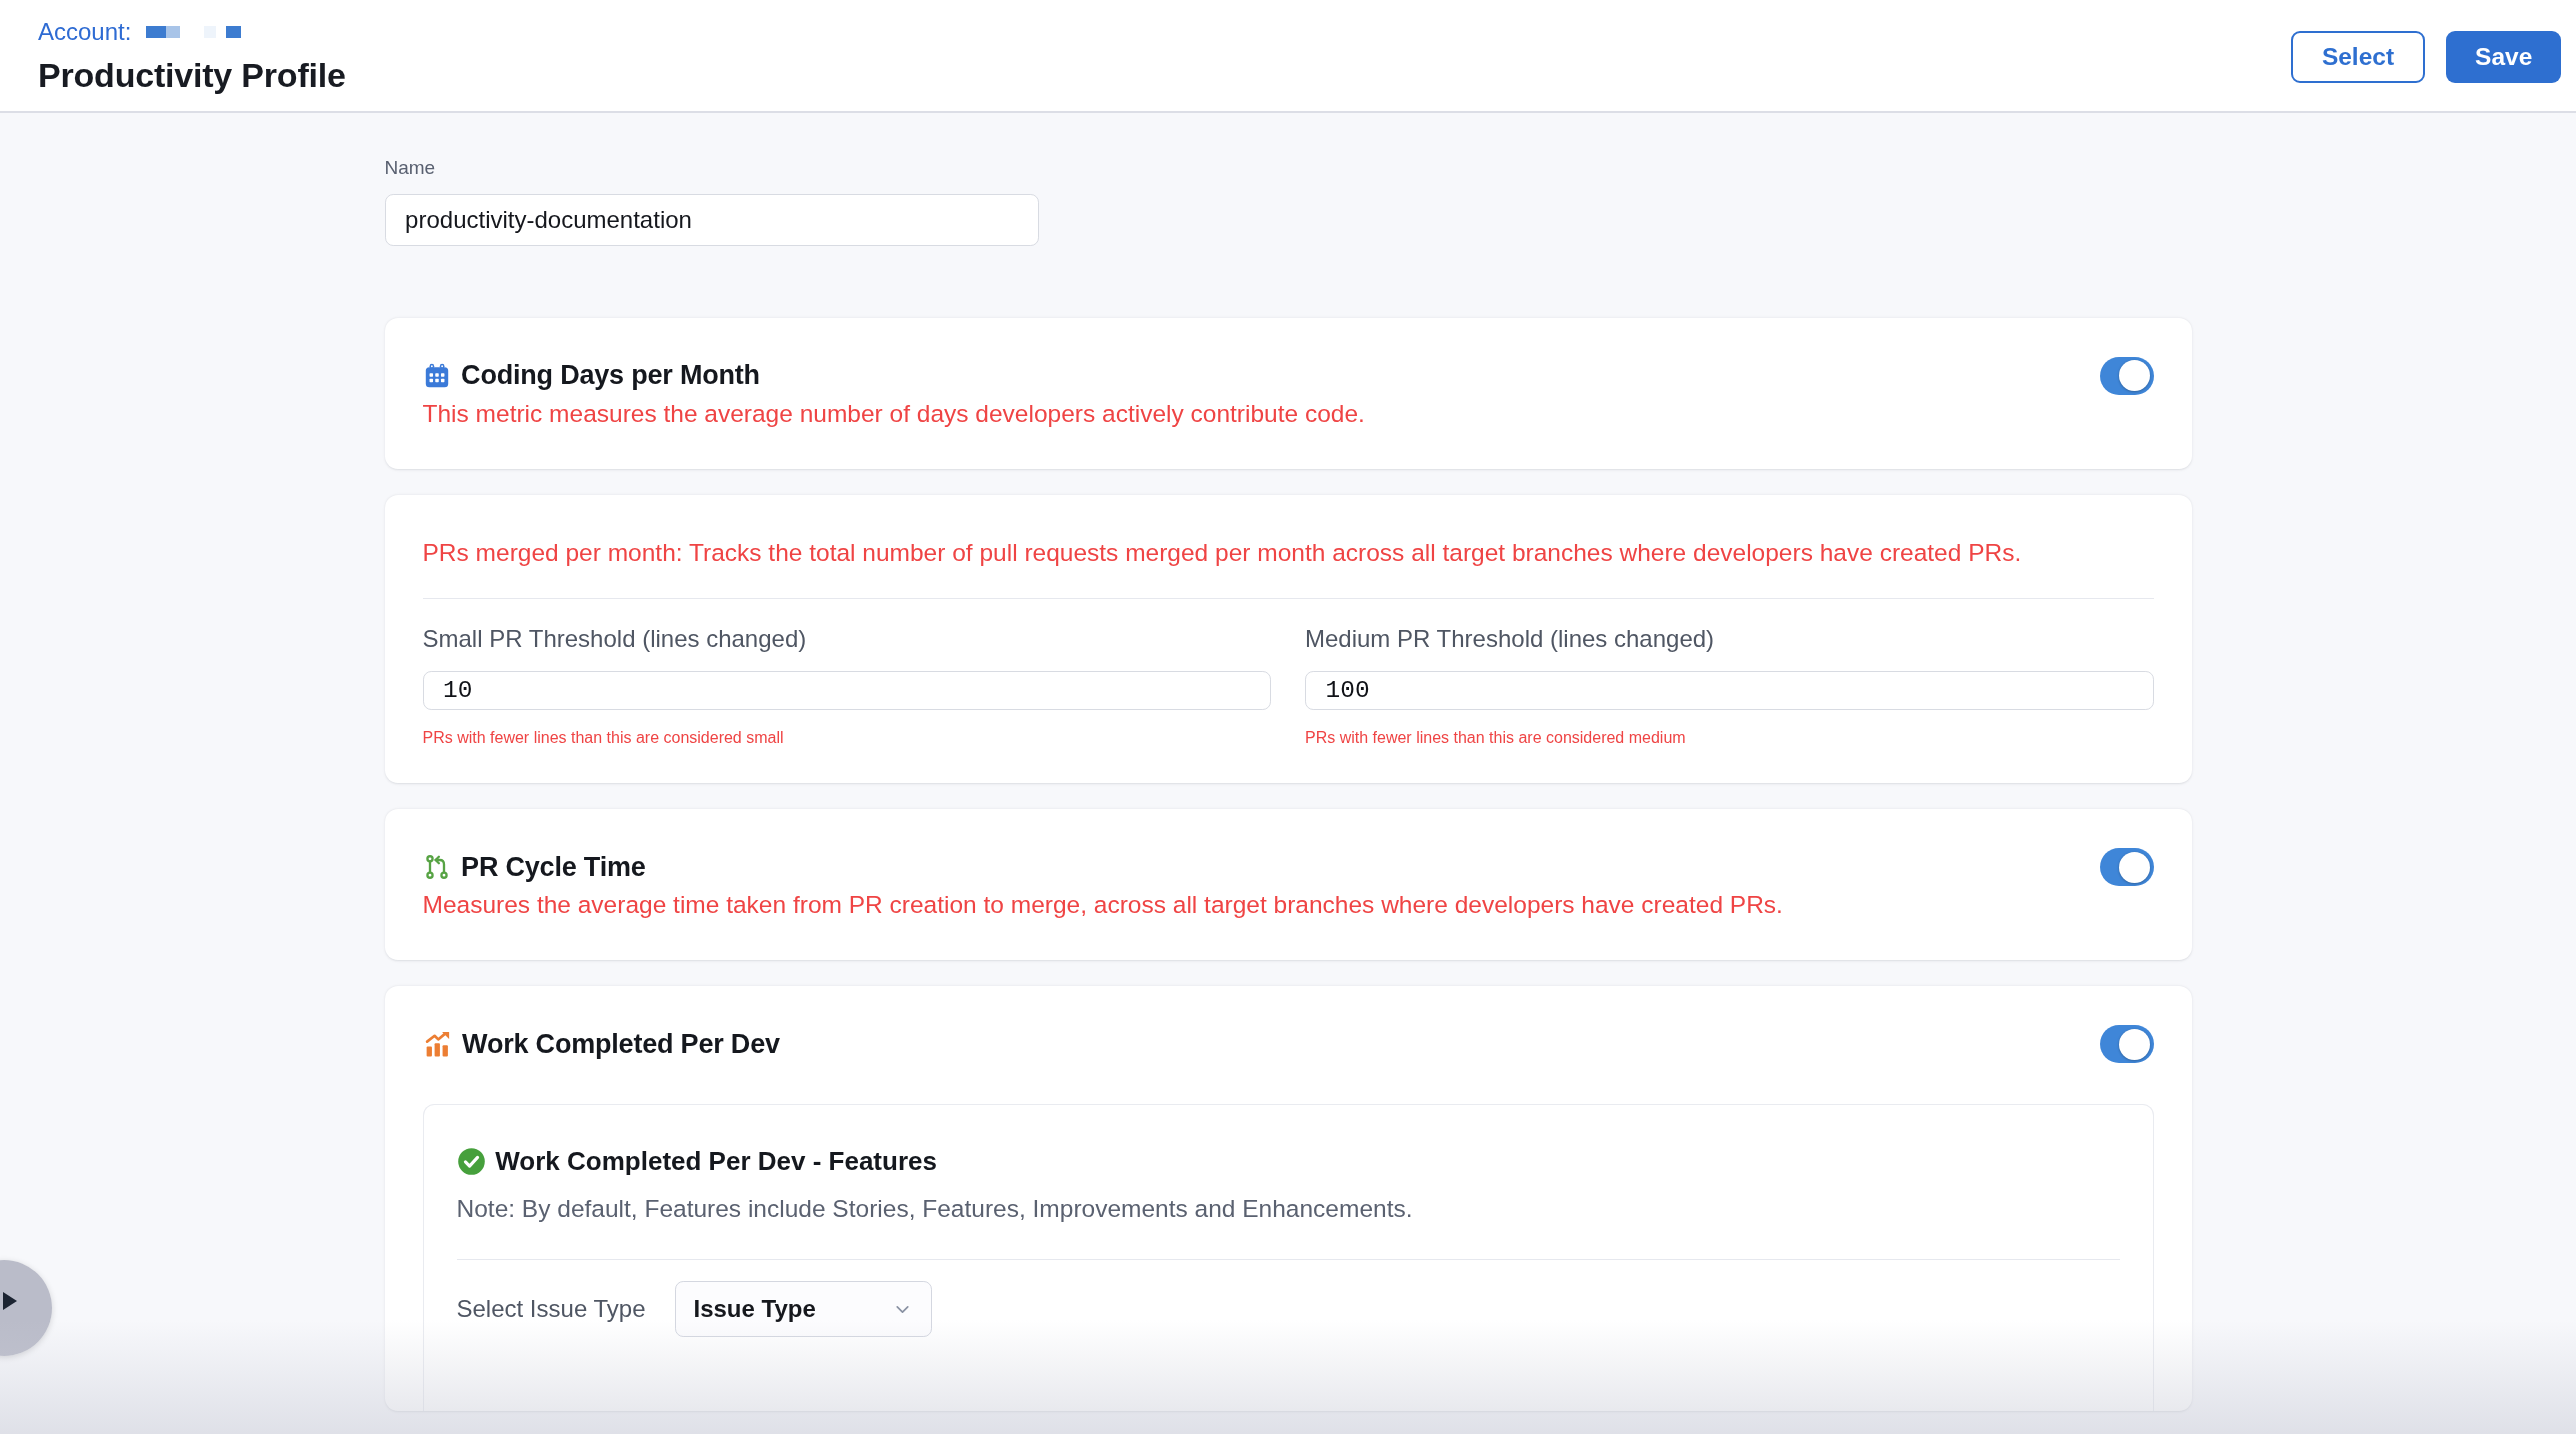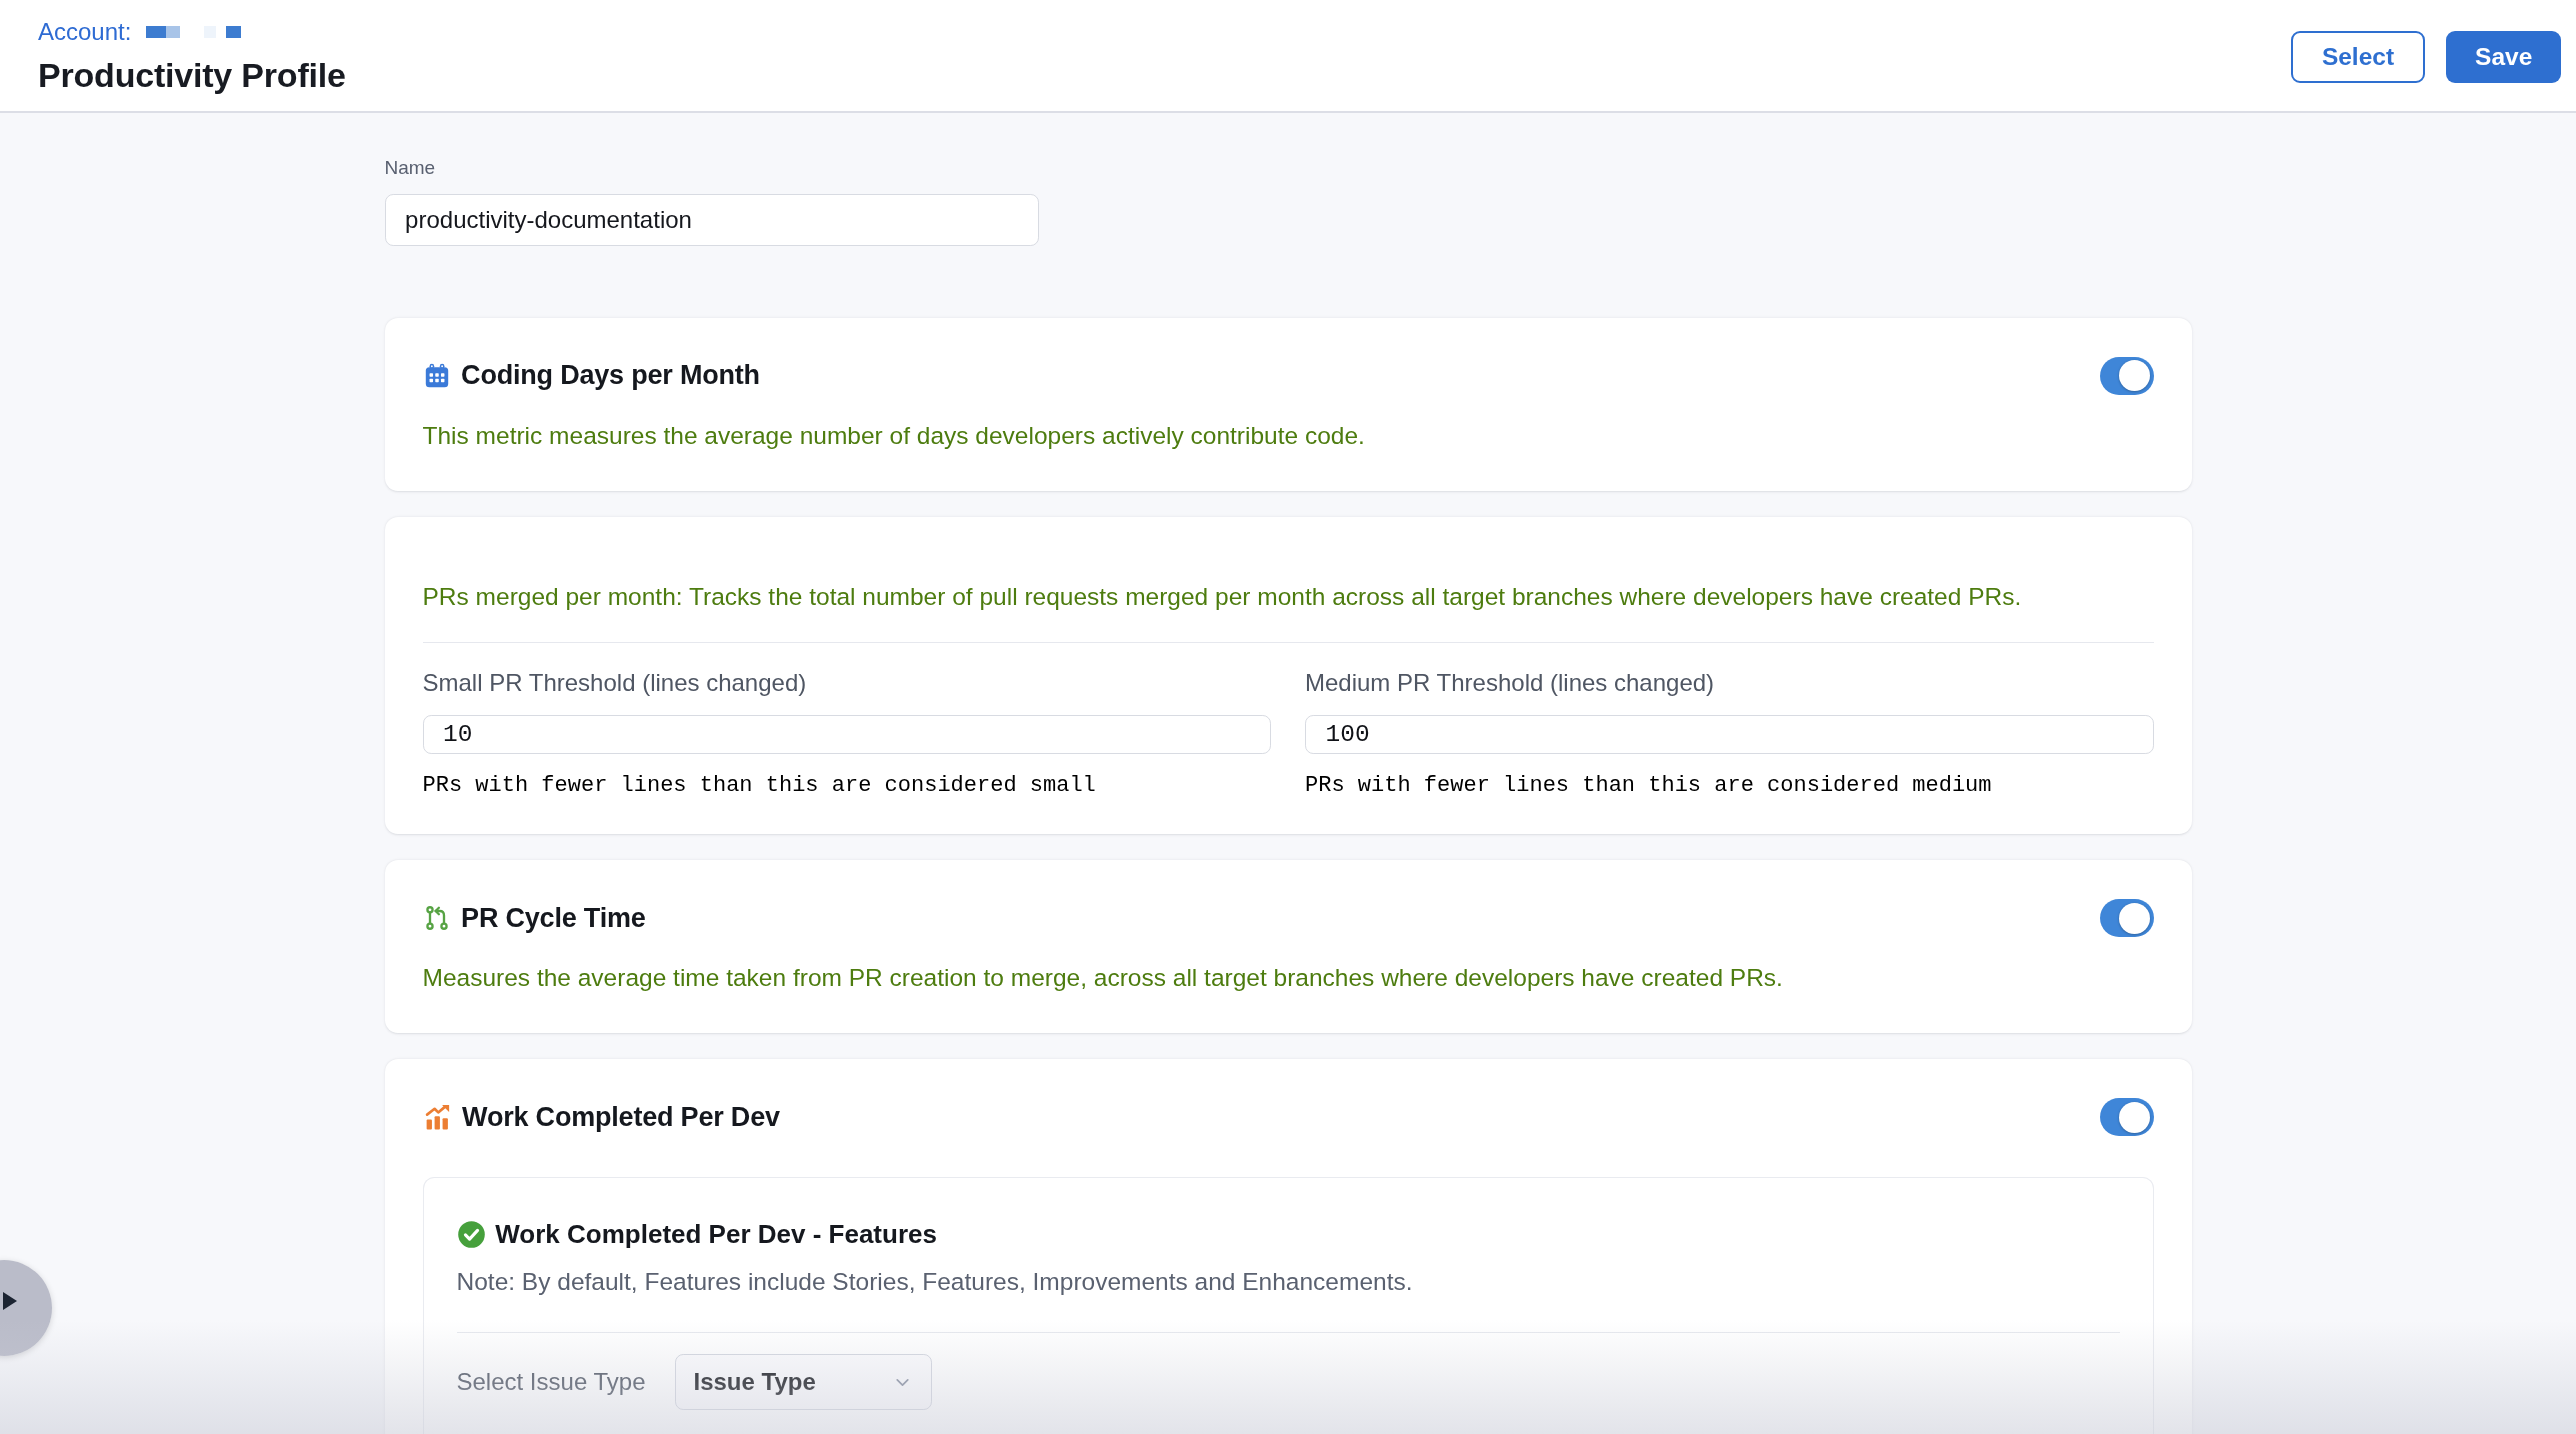--- a/index.html
+++ b/index.html
@@ -63,21 +63,21 @@
   
   .card {
     background:#ffffff; border-radius:13px;
     box-shadow:0 0.8px 3.3px rgba(20,24,40,.07), 0 0.8px 1.6px rgba(20,24,40,.05);
     padding:39px 38px;
     margin-top:26px;
   }
   .card.first { margin-top:72px; }
   .card-head { display:flex; align-items:center; gap:10.6px; }
   .card-title { font-size:27px; font-weight:700; color:#15181e; letter-spacing:-0.2px; }
-  .card-desc { margin-top:24px; font-size:24.5px; color:#4d7c0f; line-height:1.35; }
+  .card-desc { margin-top:2px; font-size:24.5px; color:#ef4444; line-height:1.35; }
   .icon { flex:0 0 auto; display:inline-flex; }
 
   
   .toggle {
     margin-left:auto; position:relative;
     width:54px; height:38px; border-radius:19px;
     background:#3f86d8; cursor:pointer; flex:0 0 auto;
   }
   .toggle .knob {
     position:absolute; top:3.3px; right:3.3px;
@@ -90,21 +90,21 @@
   .threshold-grid {
     display:grid; grid-template-columns:1fr 1fr; column-gap:34px;
     padding-top:26px;
   }
   .th-label { font-size:24px; font-weight:500; color:#4f5663; }
   .th-input {
     display:block; margin-top:18px; width:100%; height:39px;
     background:#fff; border:1.6px solid #d8dbe2; border-radius:8.2px;
     padding:0 19.6px; font-size:24.5px; color:#101217; font-family:Liberation Mono, monospace; outline:none;
   }
-  .th-helper { margin-top:19.6px; font-size:22px; color:#000000;font-family:Liberation Mono, monospace; }
+  .th-helper { margin-top:19.6px; font-size:16px; color:#ef4444; }
 
   
   .card.cut { padding-bottom:0; margin-bottom:-65px; }
   .sub-card {
     margin-top:41px;
     border:1.6px solid #e9ebf0; border-bottom:none;
     border-radius:11.4px 11.4px 0 0;
     padding:41px 33px 74px;
   }
   .sub-head { display:flex; align-items:center; gap:9.8px; }

